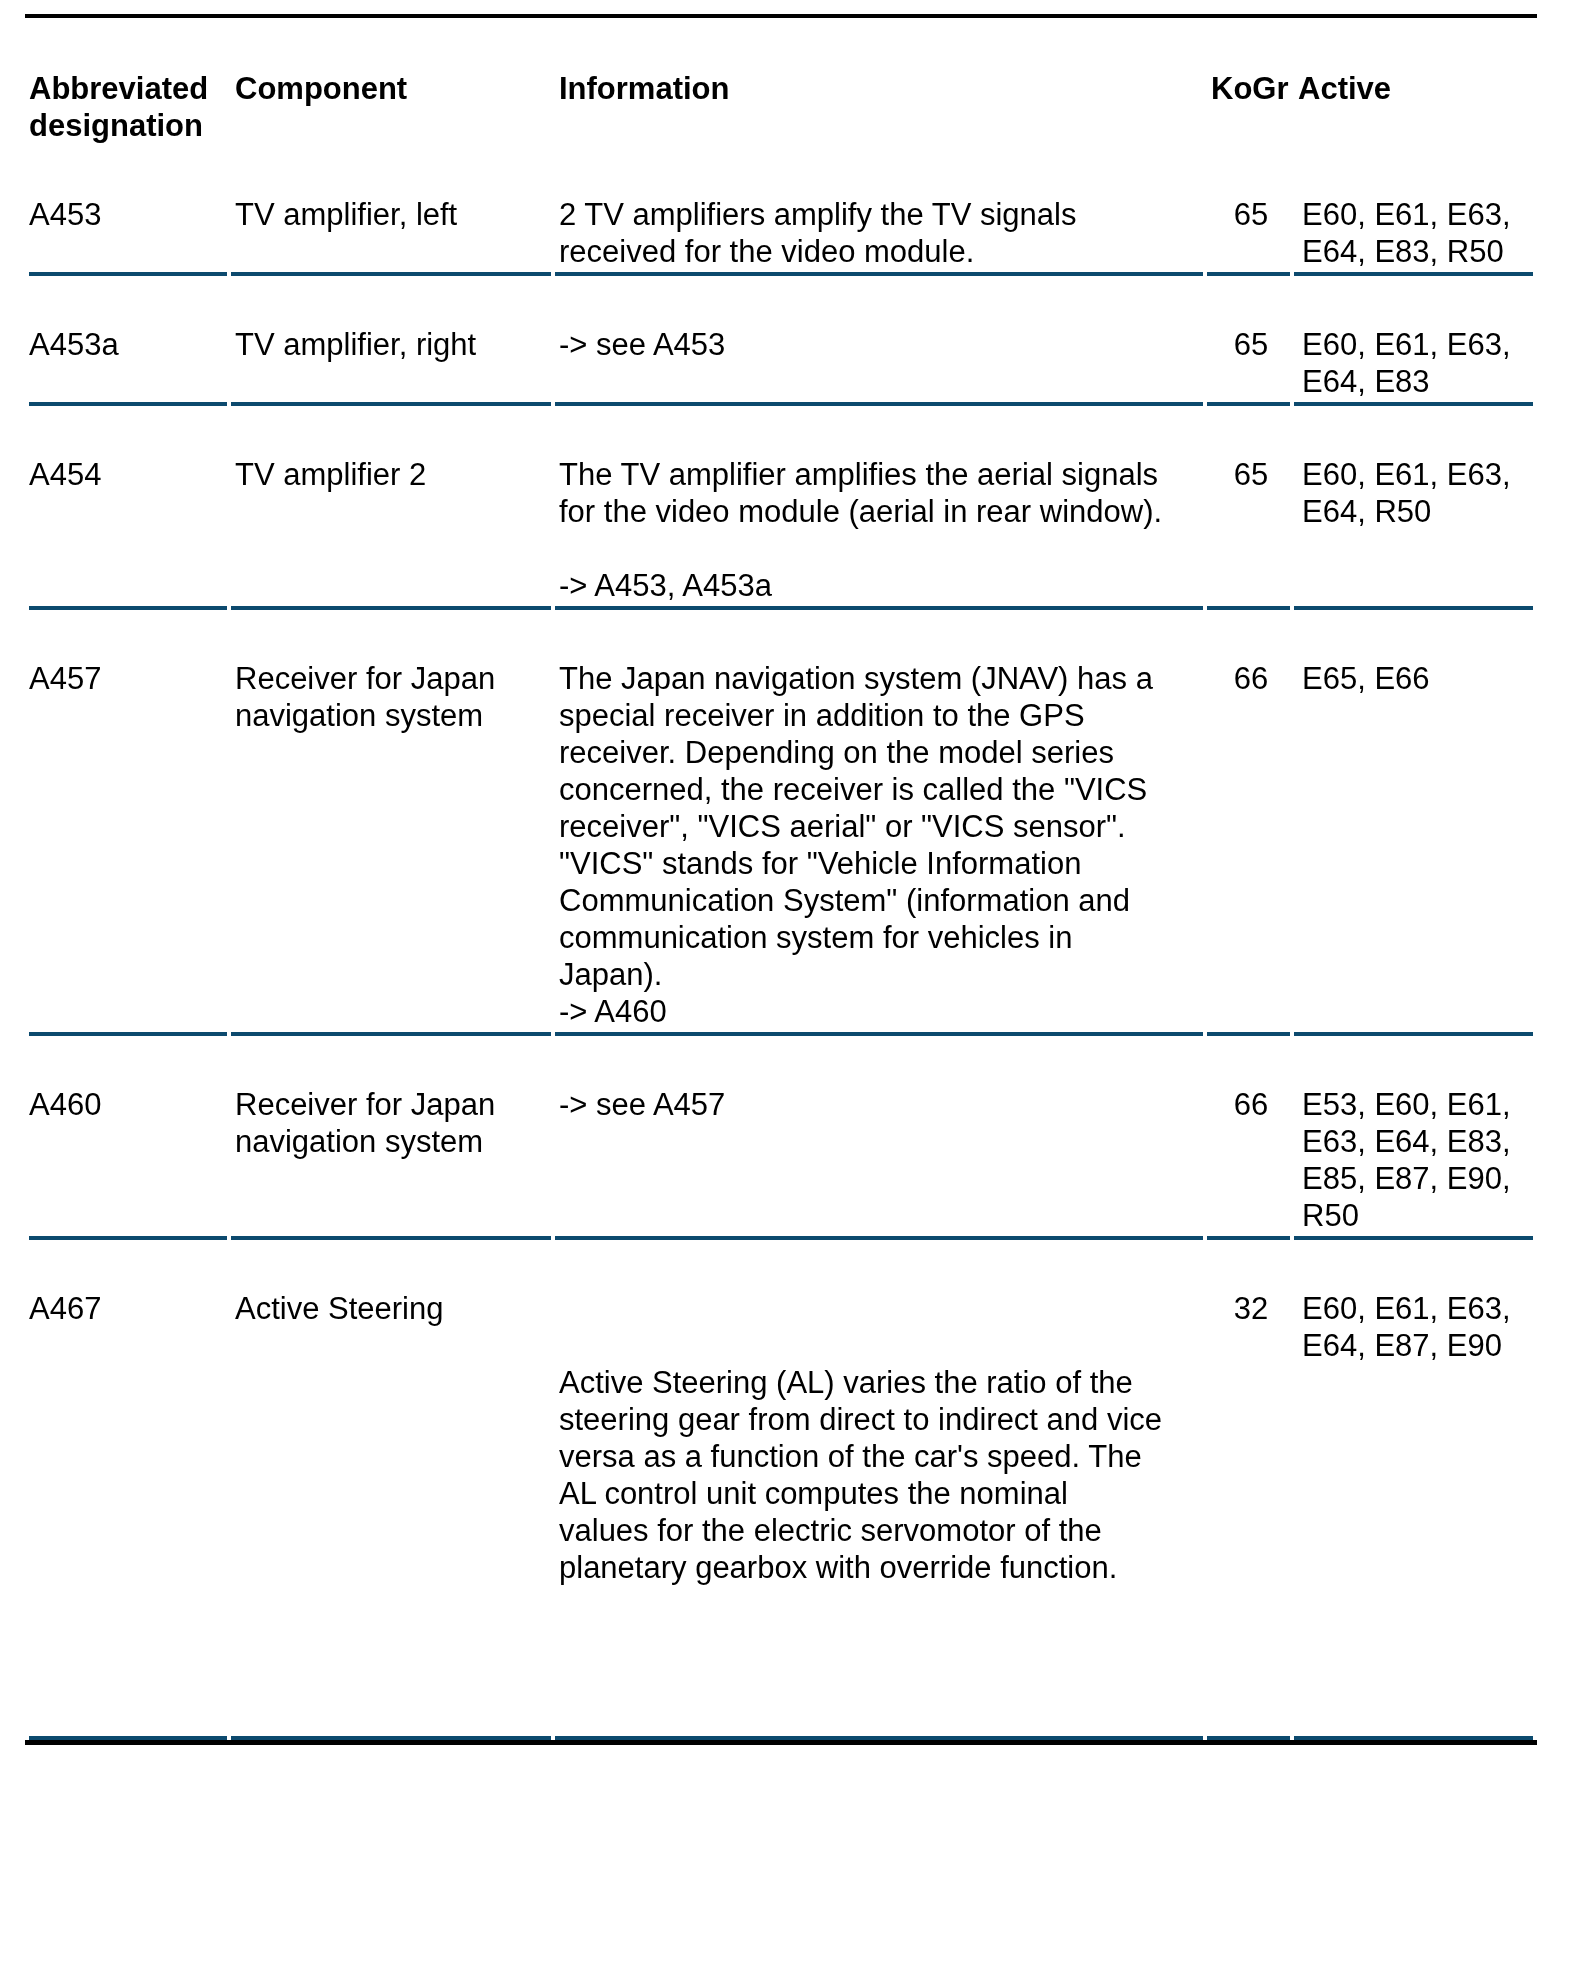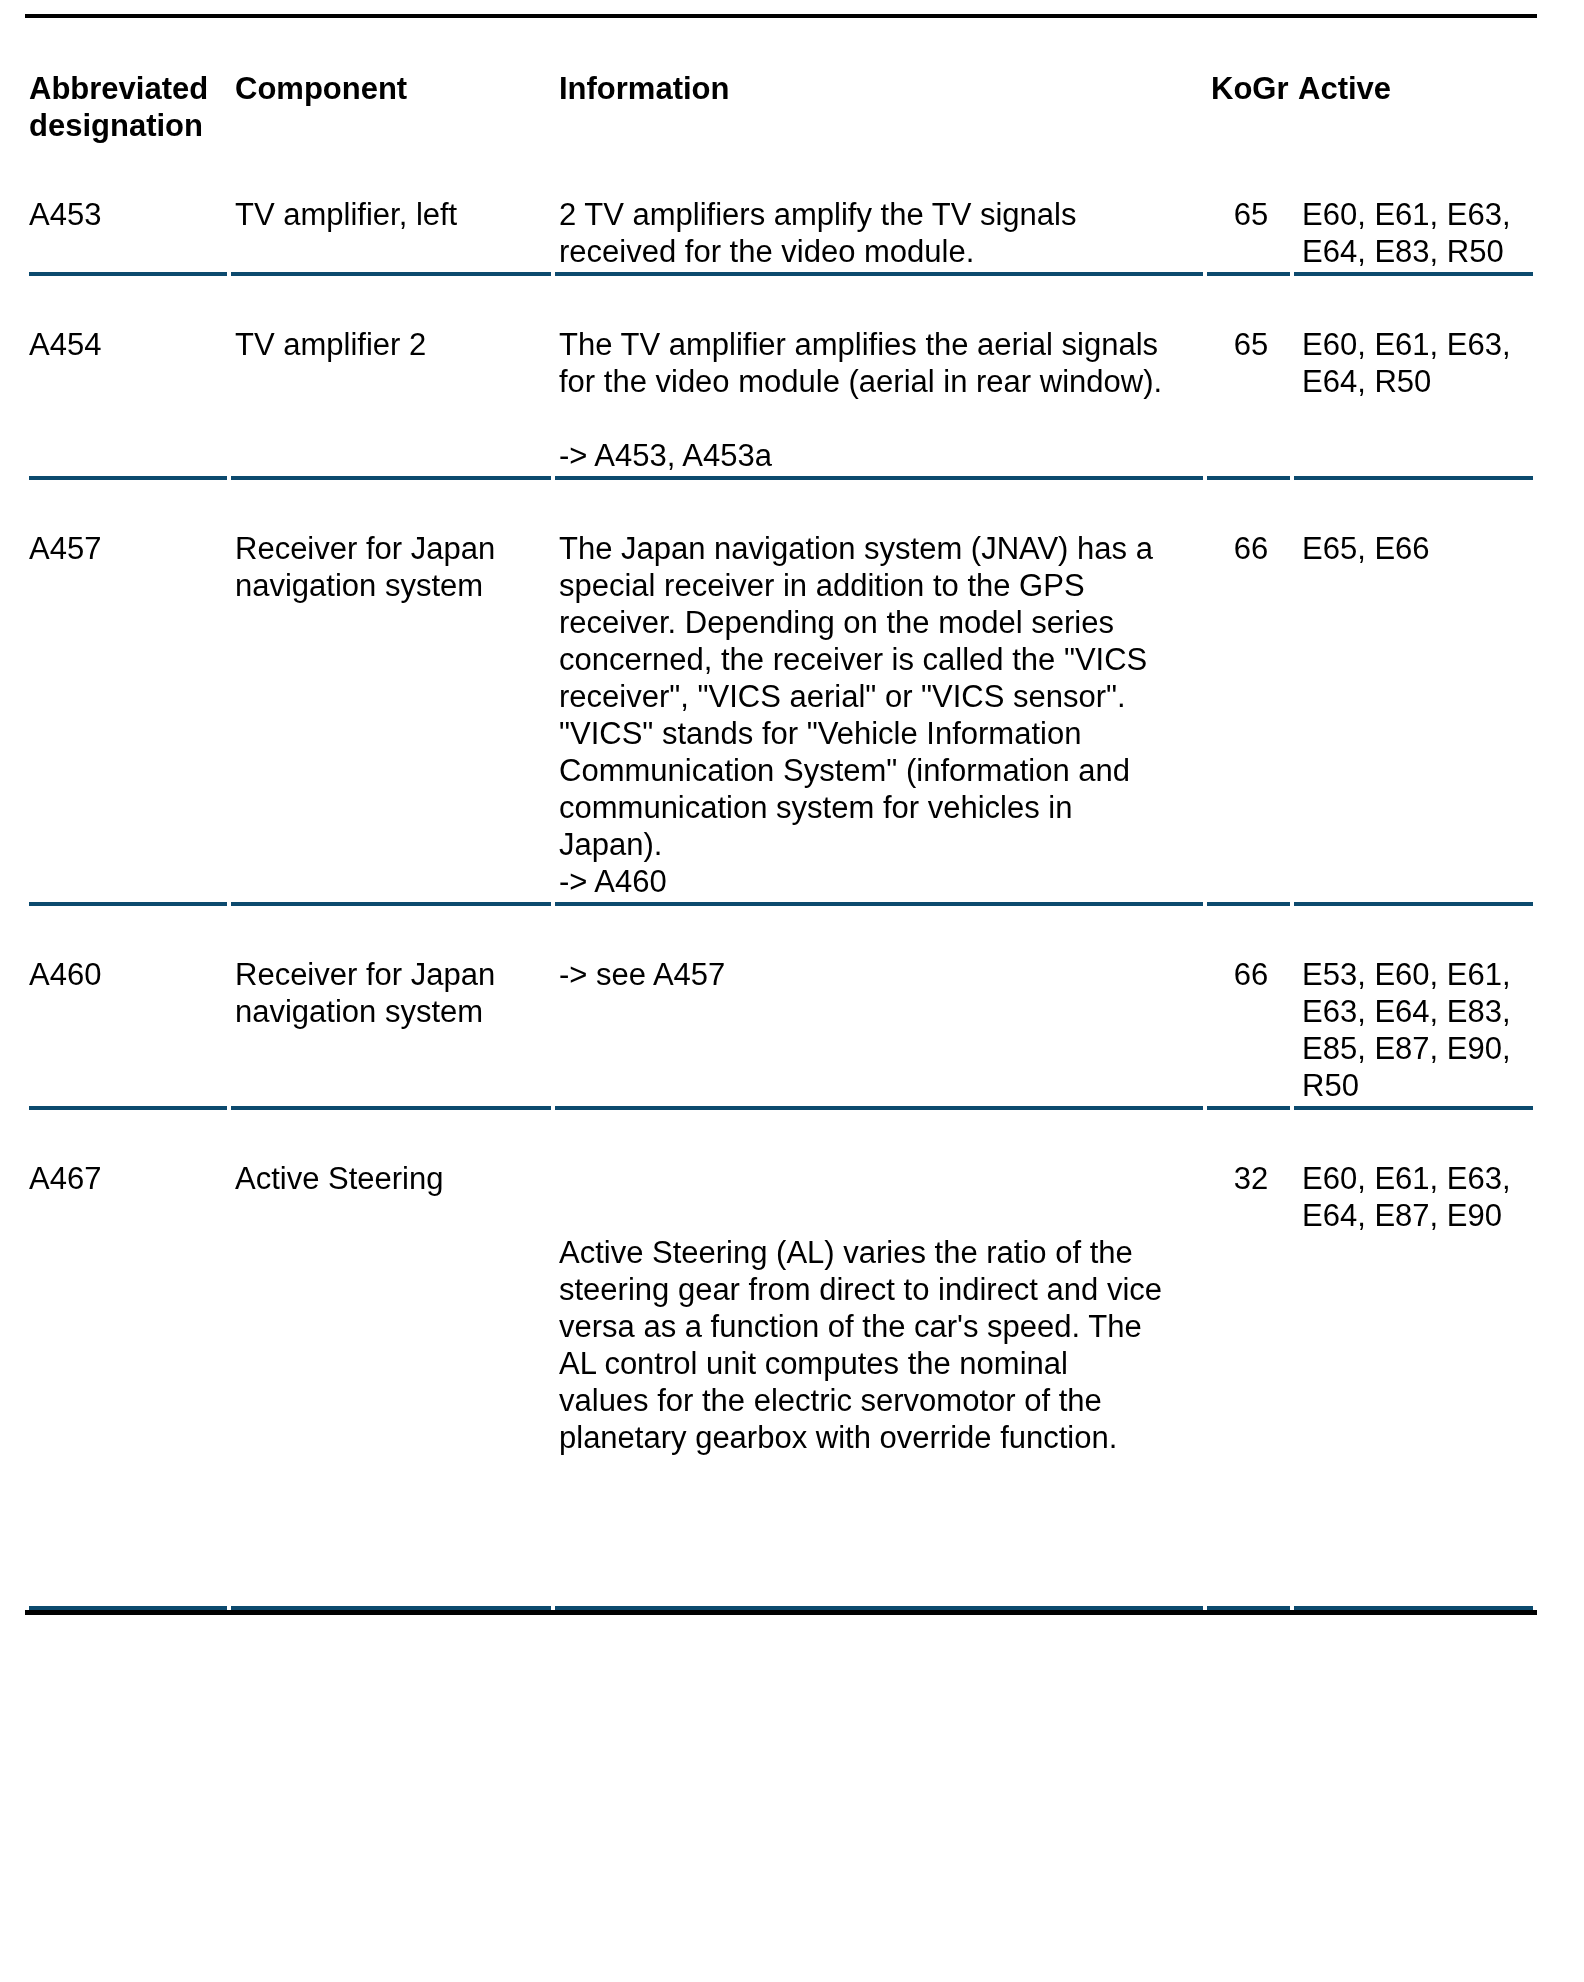--- a/index.html
+++ b/index.html
@@ -57,20 +57,28 @@
     <tr>
       <td>A453</td>
       <td>TV amplifier, left</td>
       <td>2 TV amplifiers amplify the TV signals
 received for the video module.</td>
       <td class="kogr">65</td>
       <td class="series">E60, E61, E63,
 E64, E83, R50</td>
     </tr>
     <tr>
+      <td>A453a</td>
+      <td>TV amplifier, right</td>
+      <td>-&gt; see A453</td>
+      <td class="kogr">65</td>
+      <td class="series">E60, E61, E63,
+E64, E83</td>
+    </tr>
+    <tr>
       <td>A454</td>
       <td>TV amplifier 2</td>
       <td>The TV amplifier amplifies the aerial signals
 for the video module (aerial in rear window).
 
 -&gt; A453, A453a</td>
       <td class="kogr">65</td>
       <td class="series">E60, E61, E63,
 E64, R50</td>
     </tr>

